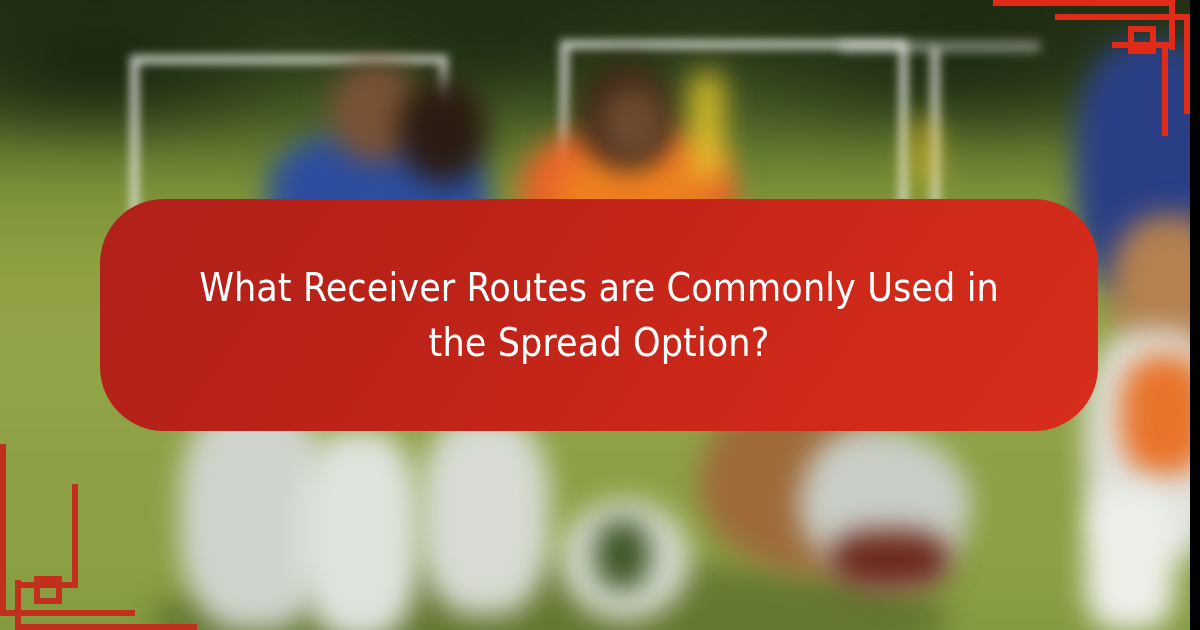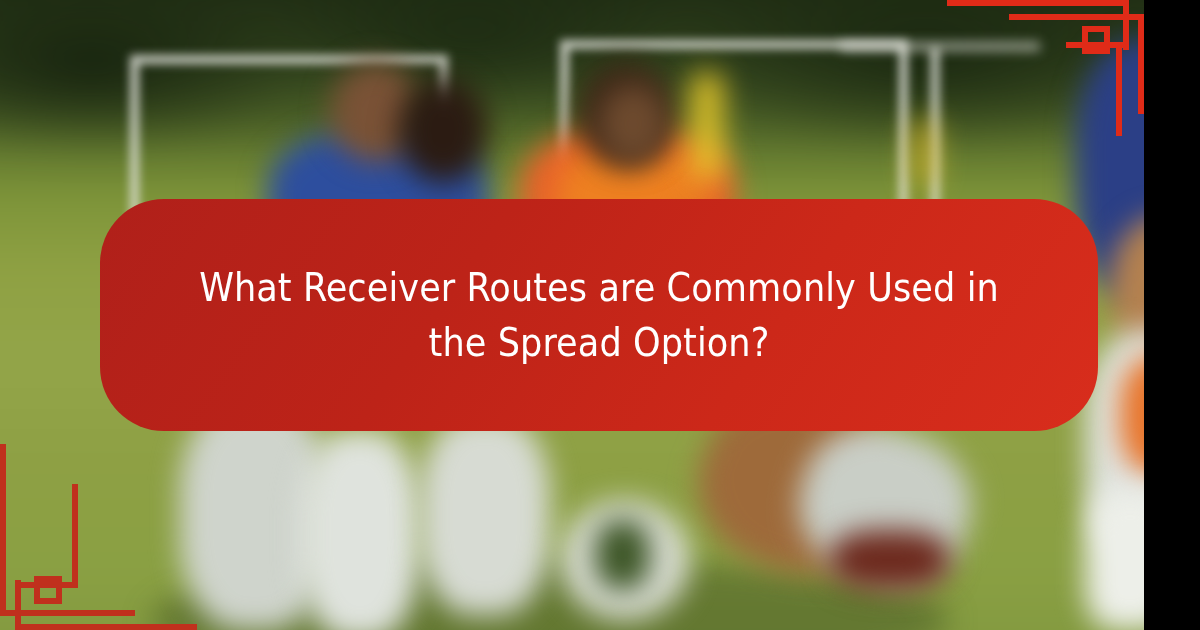--- a/index.html
+++ b/index.html
@@ -6,20 +6,21 @@
     margin: 0;
     padding: 0;
     background: #000;
   }
   #stage {
     position: relative;
     width: 1144px;
     height: 630px;
     overflow: hidden;
     font-family: "DejaVu Sans", "Liberation Sans", sans-serif;
+    padding-left: 46px;
   }
 
   
   .bg-photo {
     position: absolute;
     inset: 0;
     overflow: hidden;
     background: #6f8a33;
   }
   .bg-layer {

